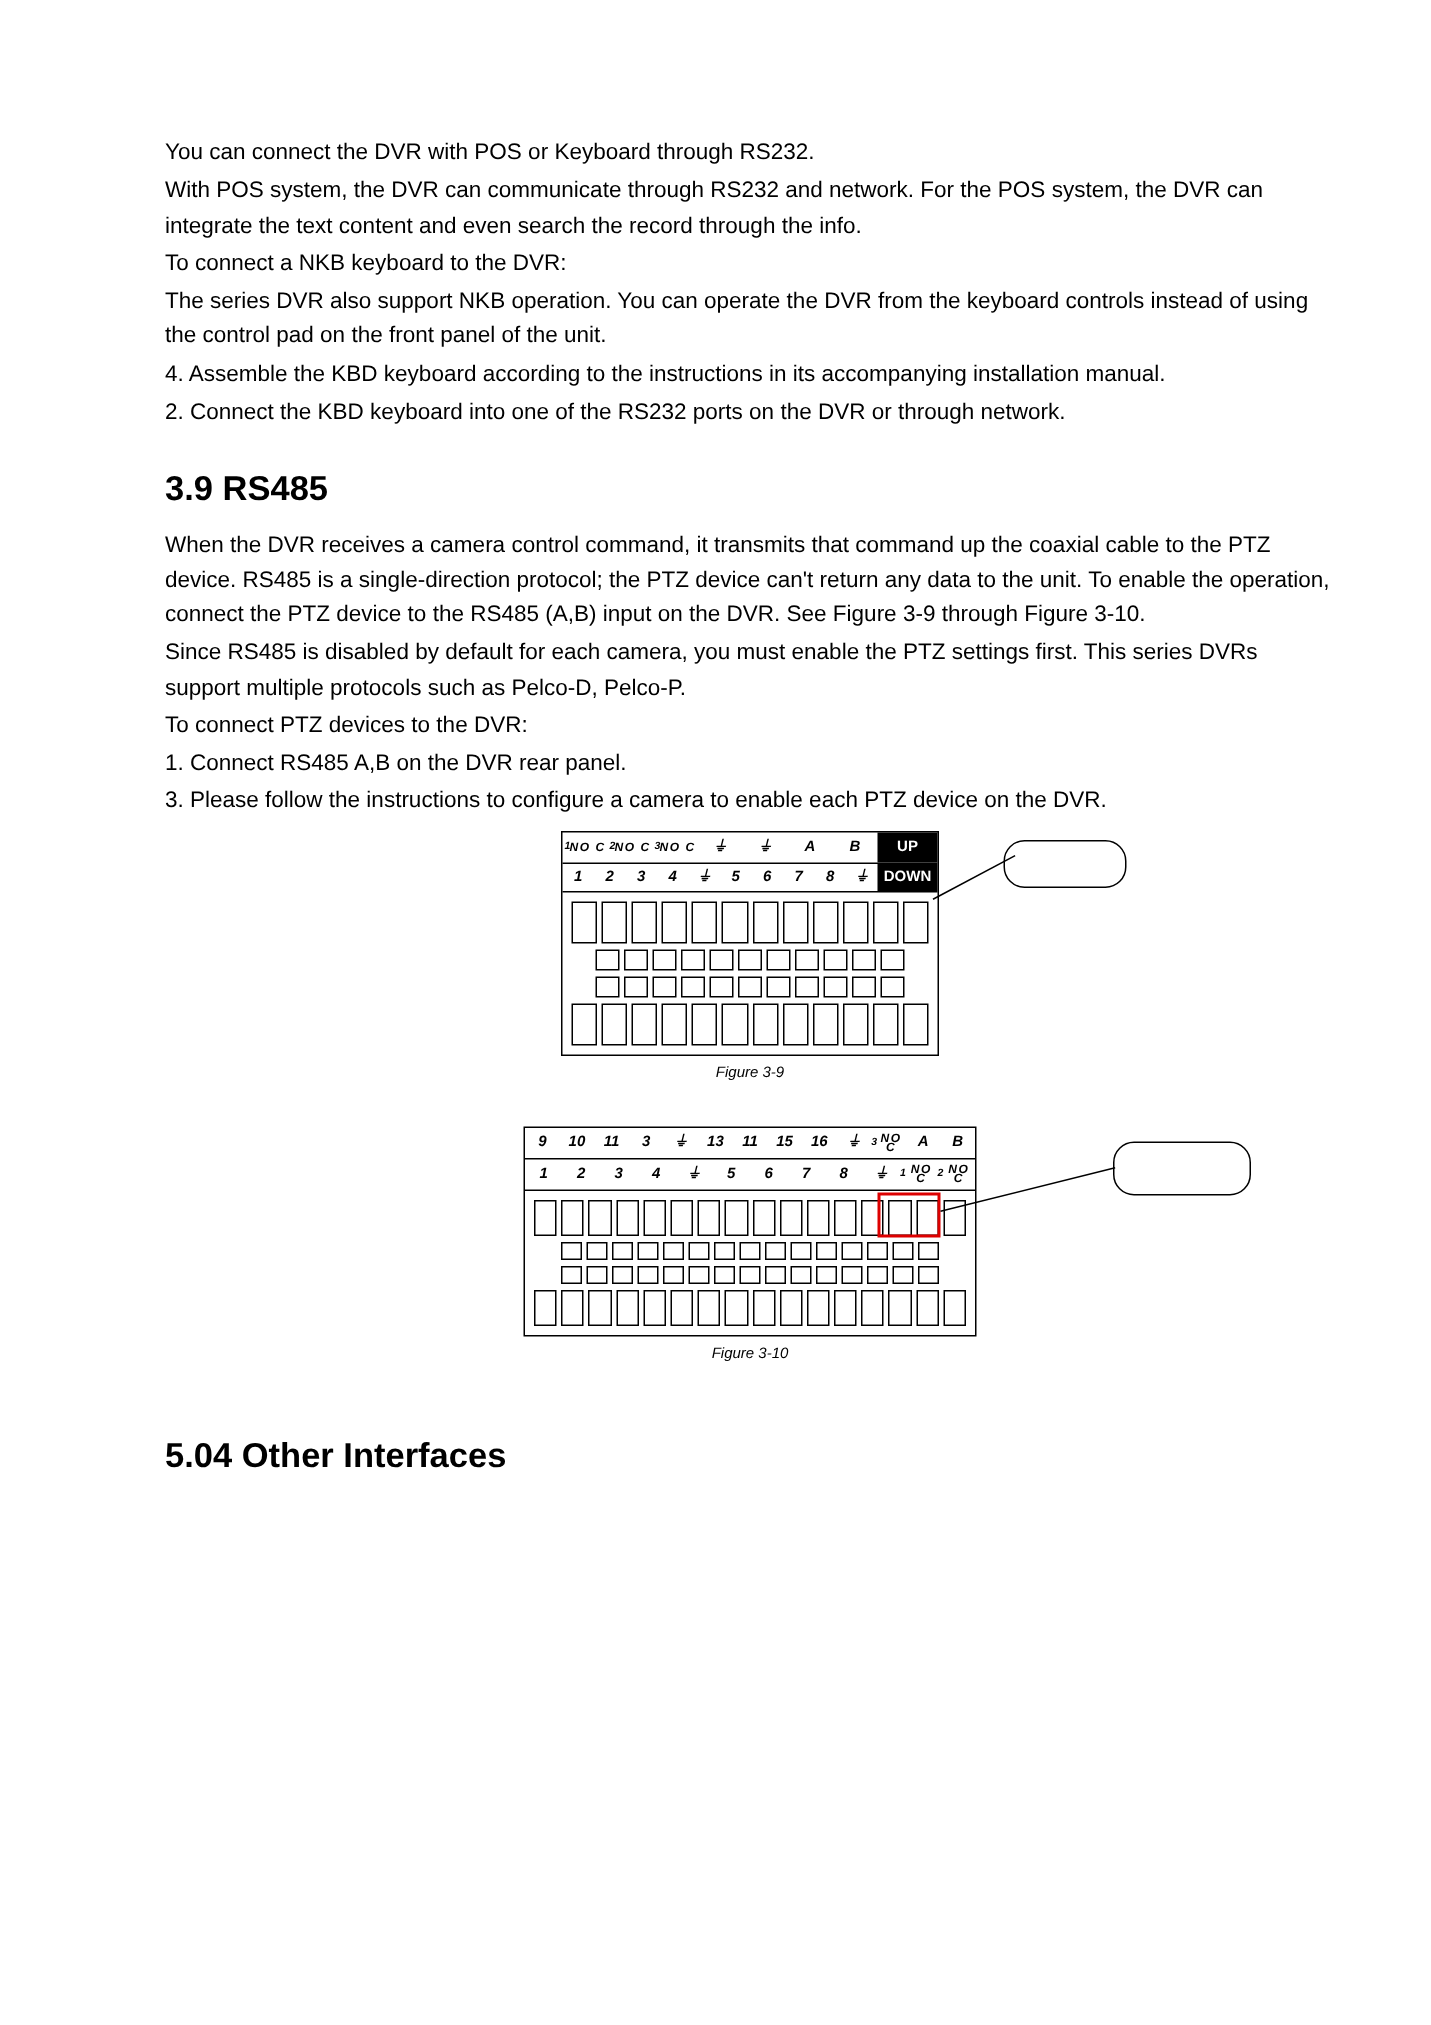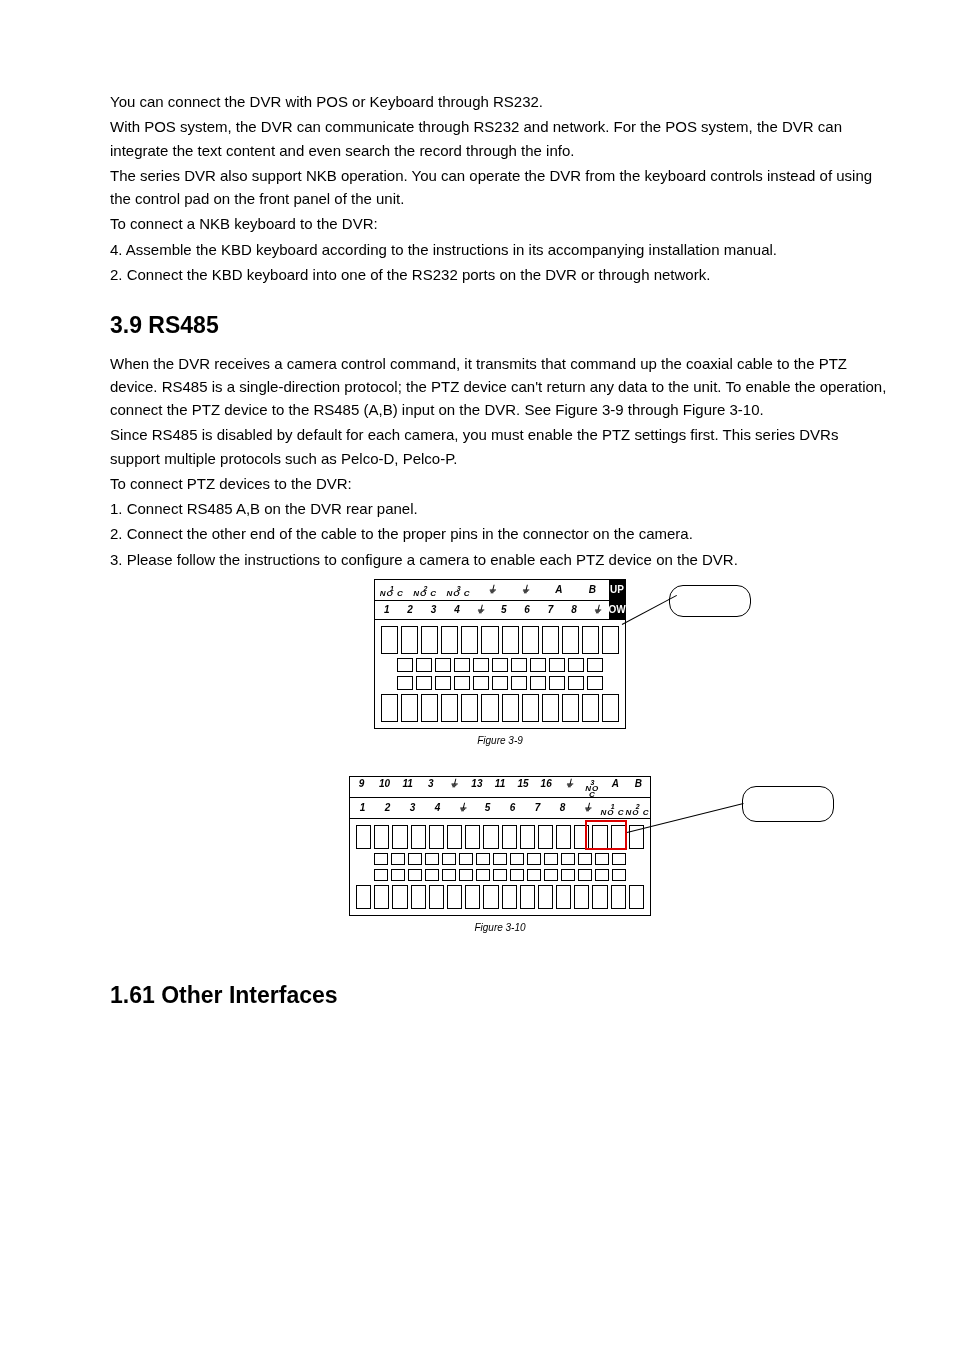--- a/index.html
+++ b/index.html
@@ -40,21 +40,21 @@
     border-bottom: 1px solid #000;
     height: 18px;
     font-family: Arial, sans-serif;
     font-size: 10px;
     align-items: center;
   }
   .diag-header-row.row2 { border-bottom: 1.5px solid #000; }
   .hcell { flex: 1; text-align: center; font-style: italic; font-weight: 700; }
   .hcell.small { font-size: 9px; letter-spacing: -0.5px; }
   .side-label {
-    width: 16px; text-align: center; font-size: 10px; font-weight: 700;
+    width: 40px; text-align: center; font-size: 10px; font-weight: 700;
     background: #000; color: #fff; display: flex; align-items: center; justify-content: center;
     height: 18px;
     font-style: normal;
   }
 
   .pin-area {
     padding: 6px 6px;
     display: flex;
     flex-direction: column;
     gap: 4px;
@@ -65,21 +65,21 @@
   .pin {
     border: 1px solid #000;
     background: #fff;
   }
   .pin.big { width: 16px; height: 26px; }
   .pin.small { width: 14px; height: 12px; }
   .pin.big2 { width: 14px; height: 22px; }
   .pin.small2 { width: 12px; height: 10px; }
 
   
-  .noc { display:inline-flex; flex-direction:column; align-items:center; line-height:0.8; }
+  .noc { display:inline-flex; flex-direction:row; align-items:center; line-height:0.8; }
   .noc-top { font-size:7px; font-style:italic; font-weight:700; }
   .noc-bot { font-size:8px; font-style:italic; font-weight:700; letter-spacing:1px; }
 
   
   .callout {
     position: absolute;
     border: 1.5px solid #000;
     border-radius: 14px;
     background: #fff;
   }
@@ -96,32 +96,31 @@
     pointer-events: none;
   }
 </style>
 </head>
 <body>
 
 <div class="page">
 
   <p class="para">You can connect the DVR with POS or Keyboard through RS232.</p>
   <p class="para">With POS system, the DVR can communicate through RS232 and network. For the POS system, the DVR can integrate the text content and even search the record through the info.</p>
+  <p class="para">To connect a NKB keyboard to the DVR:</p>
   <p class="para">The series DVR also support NKB operation. You can operate the DVR from the keyboard controls instead of using the control pad on the front panel of the unit.</p>
-  <p class="para">To connect a NKB keyboard to the DVR:</p>
   <p class="para">4. Assemble the KBD keyboard according to the instructions in its accompanying installation manual.</p>
   <p class="para">2. Connect the KBD keyboard into one of the RS232 ports on the DVR or through network.</p>
 
   <h2 class="heading">3.9  RS485</h2>
 
   <p class="para">When the DVR receives a camera control command, it transmits that command up the coaxial cable to the PTZ device. RS485 is a single-direction protocol; the PTZ device can't return any data to the unit. To enable the operation, connect the PTZ device to the RS485 (A,B) input on the DVR. See Figure 3-9 through Figure 3-10.</p>
   <p class="para">Since RS485 is disabled by default for each camera, you must enable the PTZ settings first. This series DVRs support multiple protocols such as Pelco-D, Pelco-P.</p>
   <p class="para">To connect PTZ devices to the DVR:</p>
   <p class="para">1. Connect RS485 A,B  on the DVR rear panel.</p>
-  <p class="para">2. Connect the other end of the cable to the proper pins in the connector on the camera.</p>
   <p class="para">3. Please follow the instructions to configure a camera to enable each PTZ device on the DVR.</p>
 
   <div class="figure-wrap">
     <div class="fig-inner">
       <div class="diagram" style="width:250px;">
         <div class="diag-header-row" style="height:20px;">
           <div style="display:flex; flex:1;">
             <span class="hcell small"><span class="noc">
                   <span class="noc-top">1</span>
                   <span class="noc-bot">NO C</span>
@@ -337,15 +336,15 @@
           </div>
         </div>
       </div>
       <div class="redbox" style="left:236px; top:44px; width:38px; height:26px;"></div>
       <div class="callout" style="left:393px; top:10px; width:90px; height:34px;"></div>
       <div class="callout-line" style="left:278px; top:56px; width:120px; transform:rotate(-14deg);"></div>
     </div>
     <div class="figcap">Figure 3-10</div>
   </div>
 
-  <h2 class="heading">1.61 Other Interfaces</h2>
+  <h2 class="heading">5.04 Other Interfaces</h2>
 
 </div>
 
 </body></html>

